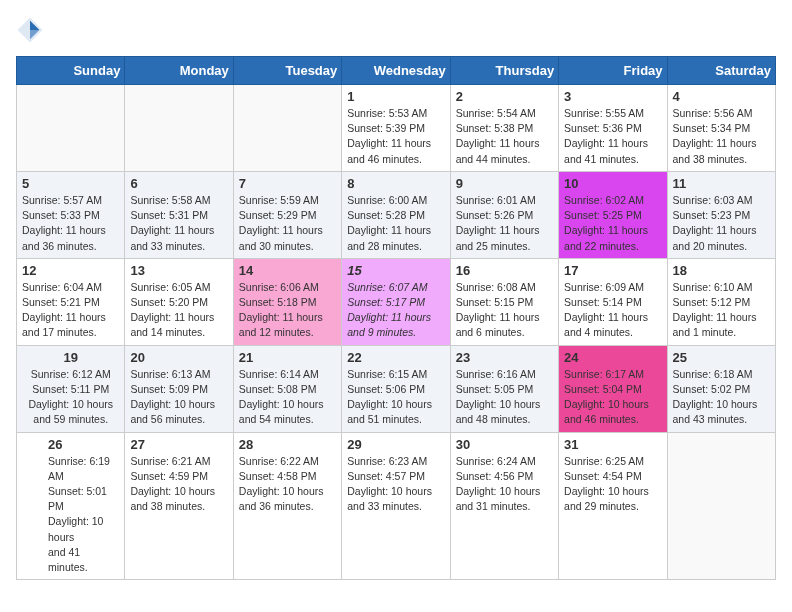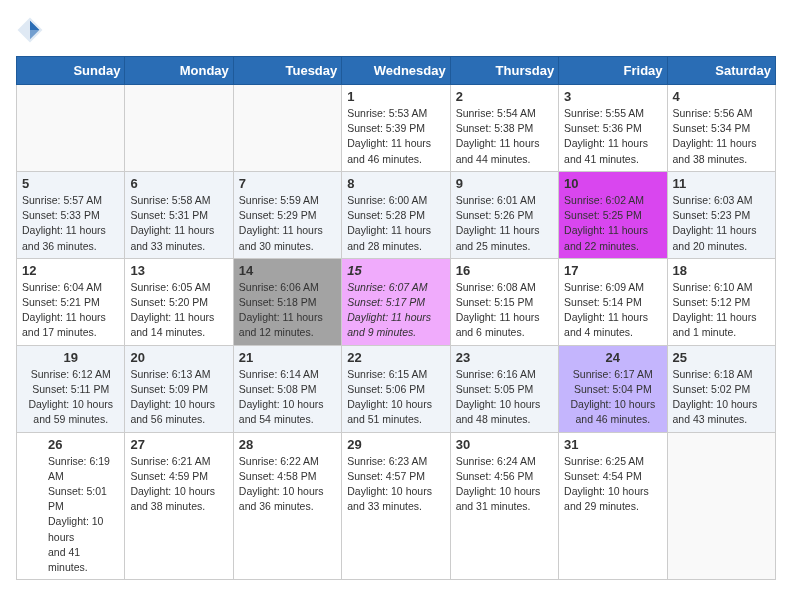--- a/index.html
+++ b/index.html
@@ -176,21 +176,21 @@
       </tr>
       <tr>
         <td style="background-color: rgb(255, 255, 255); border-radius: 23px;">
           <span class="day-num">12</span>
           <div class="day-info">Sunrise: 6:04 AM<br>Sunset: 5:21 PM<br>Daylight: 11 hours<br>and 17 minutes.</div>
         </td>
         <td style="background-color: rgb(255, 255, 255);">
           <span class="day-num">13</span>
           <div class="day-info">Sunrise: 6:05 AM<br>Sunset: 5:20 PM<br>Daylight: 11 hours<br>and 14 minutes.</div>
         </td>
-        <td style="background-color: #a3a3a3;">
+        <td style="background-color: #f9a8d4;">
           <span class="day-num">14</span>
           <div class="day-info">Sunrise: 6:06 AM<br>Sunset: 5:18 PM<br>Daylight: 11 hours<br>and 12 minutes.</div>
         </td>
         <td style="background-color: #f0abfc; font-style: italic;">
           <span class="day-num">15</span>
           <div class="day-info">Sunrise: 6:07 AM<br>Sunset: 5:17 PM<br>Daylight: 11 hours<br>and 9 minutes.</div>
         </td>
         <td style="background-color: rgb(255, 255, 255);">
           <span class="day-num">16</span>
           <div class="day-info">Sunrise: 6:08 AM<br>Sunset: 5:15 PM<br>Daylight: 11 hours<br>and 6 minutes.</div>
@@ -218,21 +218,21 @@
           <div class="day-info">Sunrise: 6:14 AM<br>Sunset: 5:08 PM<br>Daylight: 10 hours<br>and 54 minutes.</div>
         </td>
         <td style="background-color: rgb(240, 244, 249);">
           <span class="day-num">22</span>
           <div class="day-info">Sunrise: 6:15 AM<br>Sunset: 5:06 PM<br>Daylight: 10 hours<br>and 51 minutes.</div>
         </td>
         <td style="background-color: rgb(240, 244, 249);">
           <span class="day-num">23</span>
           <div class="day-info">Sunrise: 6:16 AM<br>Sunset: 5:05 PM<br>Daylight: 10 hours<br>and 48 minutes.</div>
         </td>
-        <td style="background-color: #c4b5fd; text-align: center;">
+        <td style="background-color: #ec4899;">
           <span class="day-num">24</span>
           <div class="day-info">Sunrise: 6:17 AM<br>Sunset: 5:04 PM<br>Daylight: 10 hours<br>and 46 minutes.</div>
         </td>
         <td style="background-color: rgb(240, 244, 249);">
           <span class="day-num">25</span>
           <div class="day-info">Sunrise: 6:18 AM<br>Sunset: 5:02 PM<br>Daylight: 10 hours<br>and 43 minutes.</div>
         </td>
       </tr>
       <tr>
         <td style="background-color: rgb(255, 255, 255); padding-left: 31px;">

